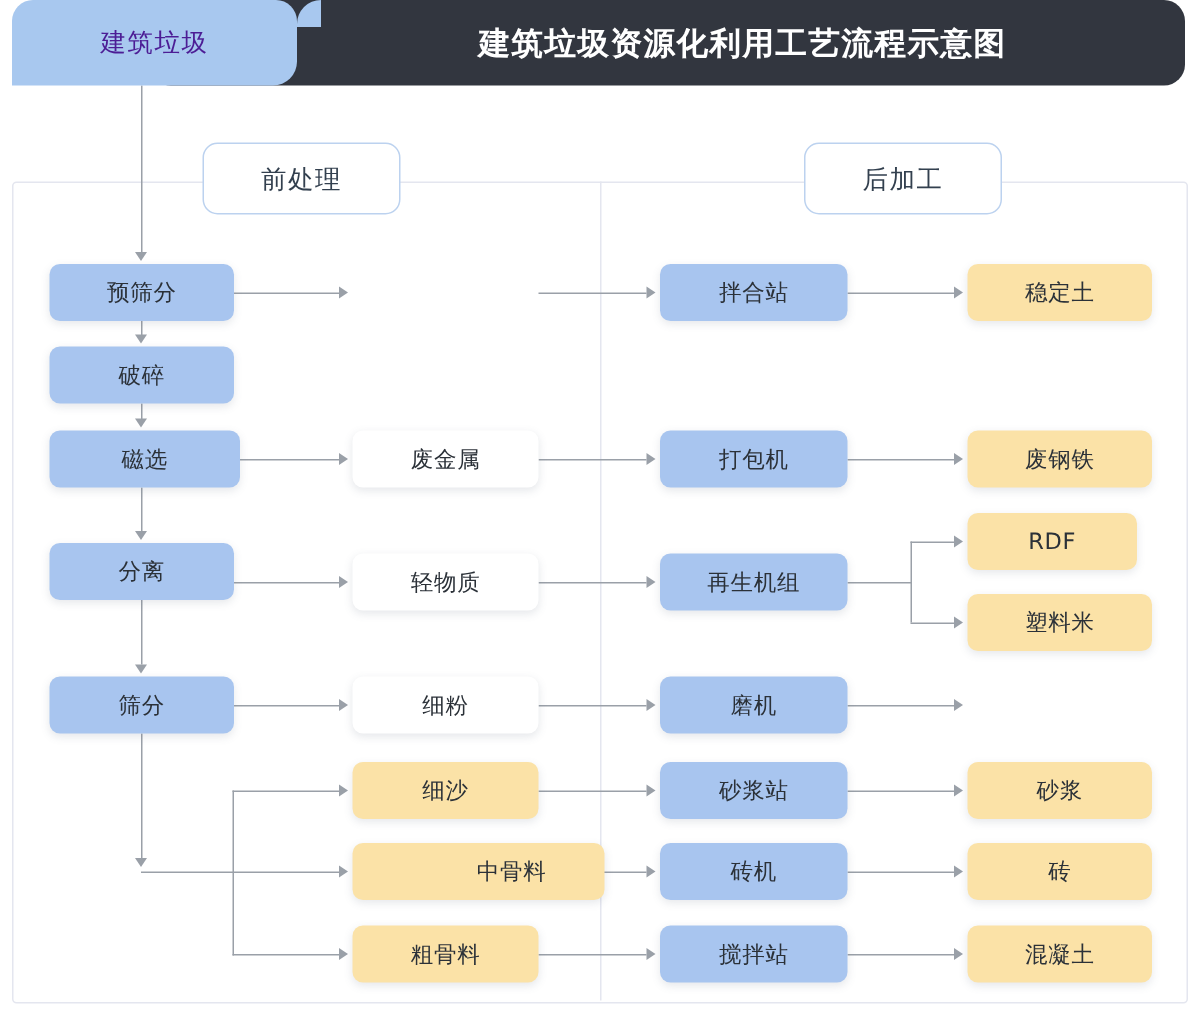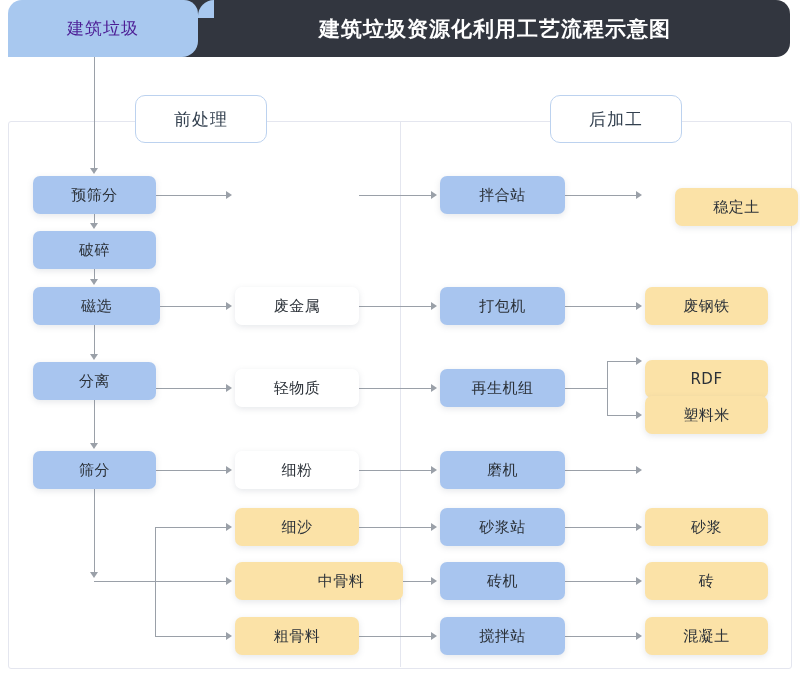--- a/index.html
+++ b/index.html
@@ -55,21 +55,21 @@
 
   
   .sec-tab{
     position:absolute;height:46px;
     background:#ffffff;border:1px solid #bcd2ef;border-radius:10px;
     display:flex;align-items:center;justify-content:center;
     font-size:17px;color:#33404f;letter-spacing:1px;
     z-index:3;
   }
   #sec-pre{left:135px;top:95px;width:130px;}
-  #sec-post{left:536px;top:95px;width:130px;margin-left:14px;}
+  #sec-post{left:536px;top:95px;width:130px;}
 
   
   .node{
     position:absolute;height:38px;border-radius:7px;
     display:flex;align-items:center;justify-content:center;
     font-size:15px;color:#2b3138;letter-spacing:.5px;
     box-shadow:0 2px 6px rgba(100,110,130,.16);
     z-index:2;
   }
   .node.blue{background:#a8c5ef;}
@@ -114,23 +114,23 @@
   <div class="node yellow" style="left:235px;top:617px;width:124px;">粗骨料</div>
 
   <div class="node blue" style="left:440px;top:176px;width:125px;">拌合站</div>
   <div class="node blue" style="left:440px;top:287px;width:125px;">打包机</div>
   <div class="node blue" style="left:440px;top:369px;width:125px;">再生机组</div>
   <div class="node blue" style="left:440px;top:451px;width:125px;">磨机</div>
   <div class="node blue" style="left:440px;top:508px;width:125px;">砂浆站</div>
   <div class="node blue" style="left:440px;top:562px;width:125px;">砖机</div>
   <div class="node blue" style="left:440px;top:617px;width:125px;">搅拌站</div>
 
-  <div class="node yellow" style="left:675px;top:176px;width:123px;margin-top:12px;">稳定土</div>
+  <div class="node yellow" style="left:645px;top:176px;width:123px;">稳定土</div>
   <div class="node yellow" style="left:645px;top:287px;width:123px;">废钢铁</div>
-  <div class="node yellow" style="left:645px;top:360px;width:123px;">RDF</div>
+  <div class="node yellow" style="left:645px;top:342px;width:113px;">RDF</div>
   <div class="node yellow" style="left:645px;top:396px;width:123px;">塑料米</div>
   <div class="node yellow" style="left:645px;top:508px;width:123px;">砂浆</div>
   <div class="node yellow" style="left:645px;top:562px;width:123px;">砖</div>
   <div class="node yellow" style="left:645px;top:617px;width:123px;">混凝土</div>
 
   <div class="ln v" style="left:94px;top:57px;height:112px;"></div>
   <div class="arw d" style="left:90px;top:168px;"></div>
 
   <div class="ln v" style="left:94px;top:214px;height:10px;"></div>
   <div class="arw d" style="left:90px;top:223px;"></div>

